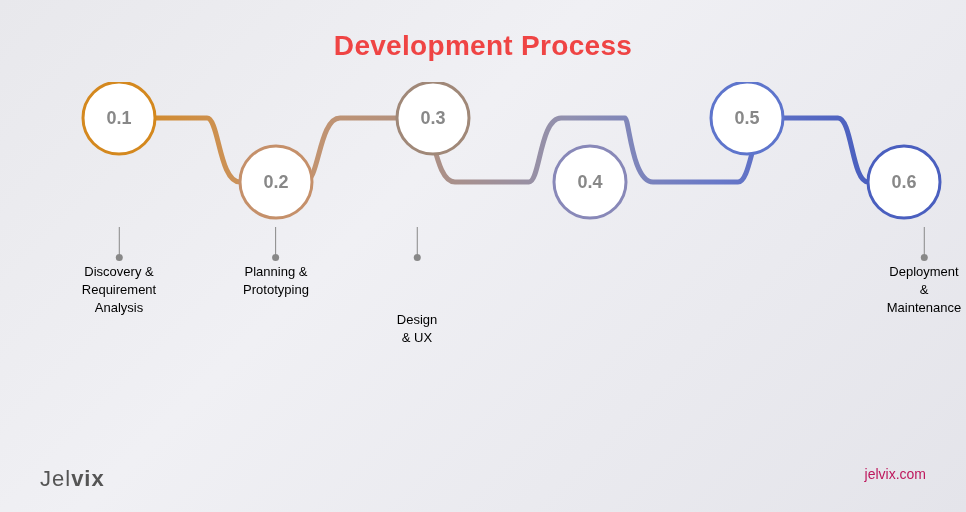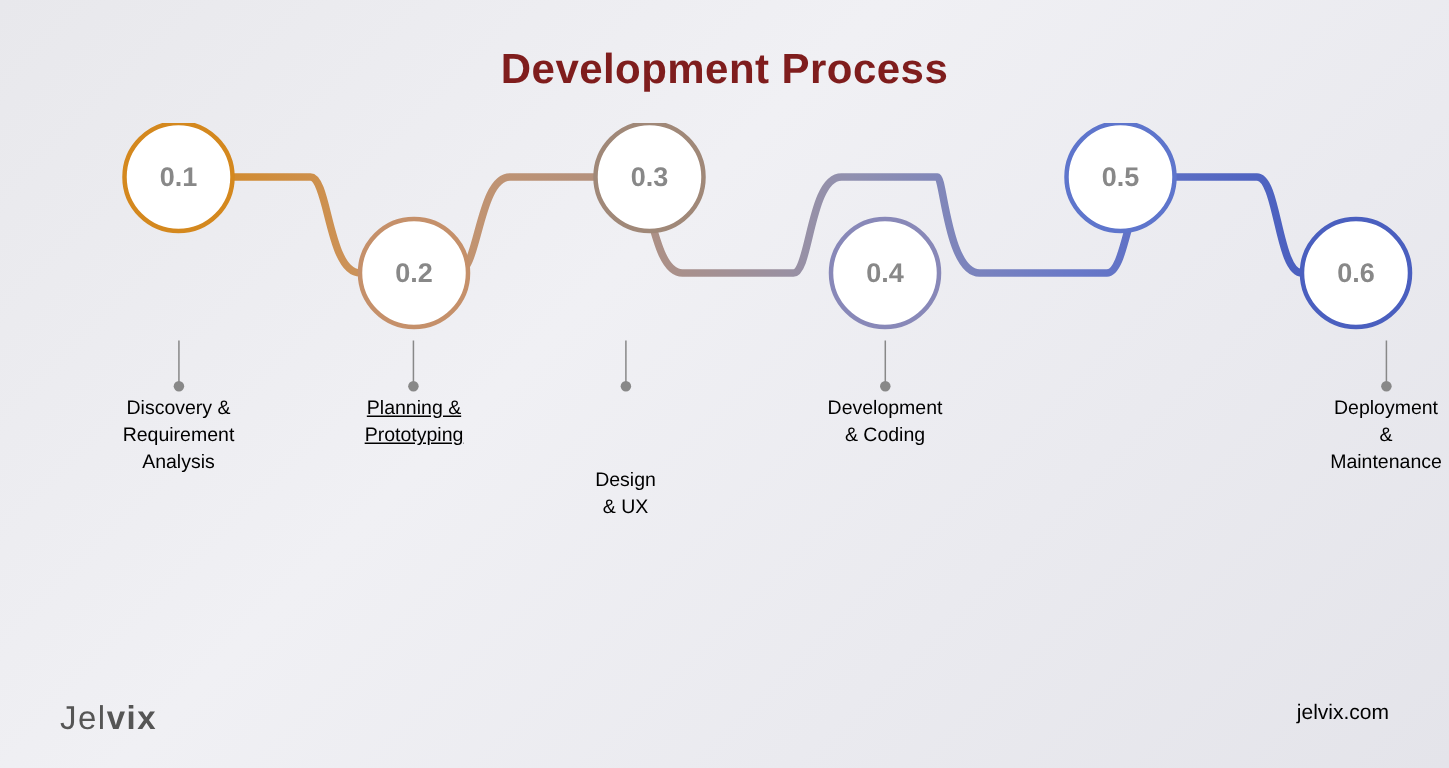--- a/index.html
+++ b/index.html
@@ -11,21 +11,21 @@
       font-family: 'Segoe UI', Arial, sans-serif;
       overflow: hidden;
       display: flex;
       flex-direction: column;
       align-items: center;
     }
 
     .title {
       font-size: 28px;
       font-weight: 700;
-      color: #7f1d1d;
+      color: #ef4444;
       margin-top: 30px;
       margin-bottom: 10px;
       letter-spacing: 0.3px;
     }
 
     .diagram-wrapper {
       width: 100%;
       display: flex;
       flex-direction: column;
       align-items: center;
@@ -89,21 +89,21 @@
       color: #555;
       letter-spacing: 1px;
     }
 
     .footer-left span {
       font-weight: 700;
     }
 
     .footer-right {
       font-size: 14px;
-      color: #000000;
+      color: #be185d;
     }
   </style>
 </head>
 <body>
 
 <h1 class="title">Development Process</h1>
 
 <div class="diagram-wrapper">
   <div class="wave-container">
     <svg class="wave-svg" viewBox="0 0 920 150" xmlns="http://www.w3.org/2000/svg">
@@ -164,34 +164,30 @@
     </svg>
   </div>
 
   <div style="position:relative; width:920px; height:100px; margin-top: -5px;">
 
     <div style="position:absolute; left:74px; transform:translateX(-50%); display:flex; flex-direction:column; align-items:center;">
       <div class="connector-line"></div>
       <div class="label-text">Discovery &amp;<br>Requirement<br>Analysis</div>
     </div>
 
-    <div style="position:absolute; left:231px; transform:translateX(-50%); display:flex; flex-direction:column; align-items:center;text-decoration:underline;">
+    <div style="position:absolute; left:231px; transform:translateX(-50%); display:flex; flex-direction:column; align-items:center;">
       <div class="connector-line"></div>
       <div class="label-text">Planning &amp;<br>Prototyping</div>
     </div>
 
     <div style="position:absolute; left:372px; transform:translateX(-50%); display:flex; flex-direction:column; align-items:center;gap:48px;">
       <div class="connector-line"></div>
       <div class="label-text">Design<br>&amp; UX</div>
     </div>
 
-    <div style="position:absolute; left:545px; transform:translateX(-50%); display:flex; flex-direction:column; align-items:center;">
-      <div class="connector-line"></div>
-      <div class="label-text">Development<br>&amp; Coding</div>
-    </div>
 
 
     <div style="position:absolute; left:859px; transform:translateX(-50%); display:flex; flex-direction:column; align-items:center;margin-left:20px;">
       <div class="connector-line"></div>
       <div class="label-text">Deployment &amp;<br>Maintenance</div>
     </div>
   </div>
 </div>
 
 <div class="footer">

